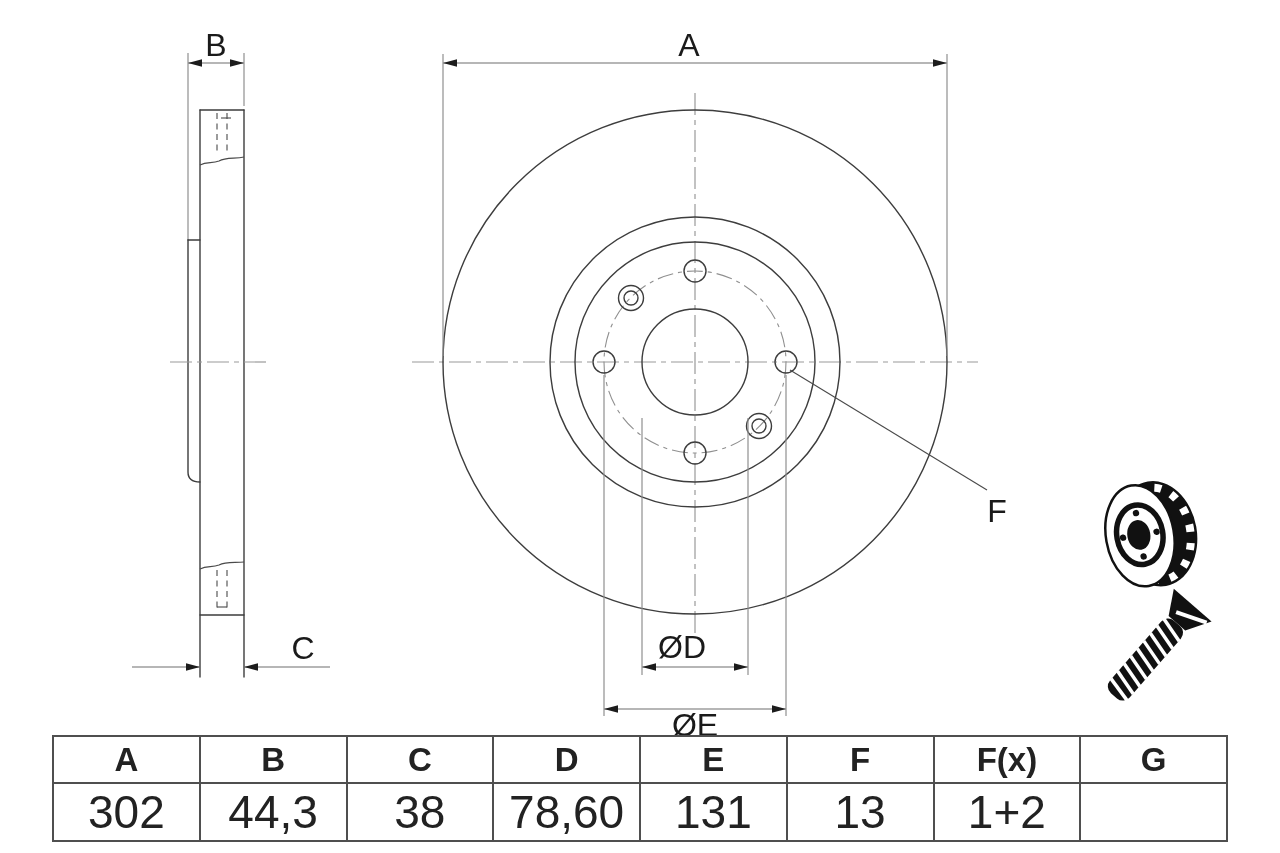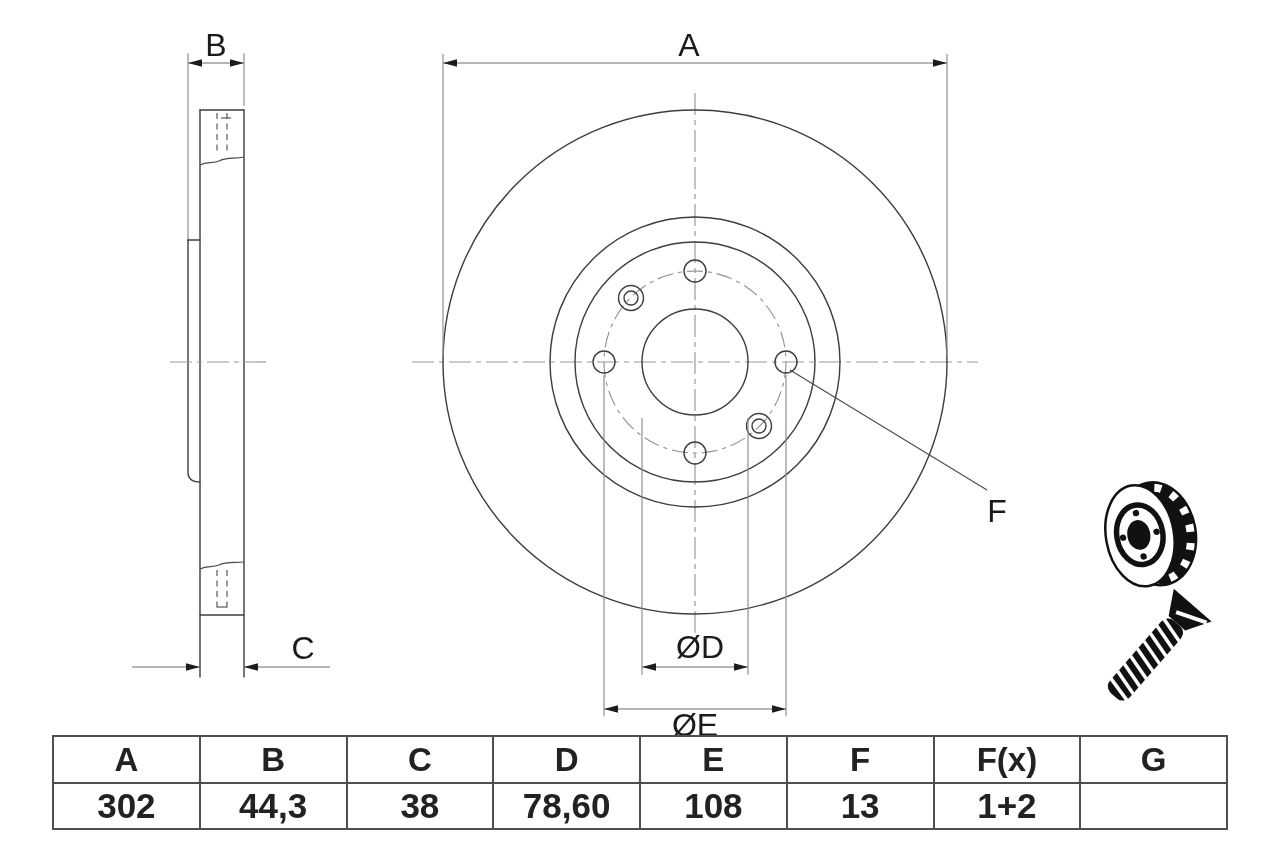--- a/index.html
+++ b/index.html
@@ -33,21 +33,21 @@
   #dim-table{
     position:absolute;left:52px;top:735px;width:1176px;
     border-collapse:collapse;table-layout:fixed;
     font-family:"Liberation Sans", sans-serif;
   }
   #dim-table th,#dim-table td{
     border:2px solid #4f4f4f;text-align:center;vertical-align:middle;
     color:#222;overflow:hidden;white-space:nowrap;
   }
   #dim-table th{height:43px;font-size:33px;font-weight:bold;}
-  #dim-table td{height:42px;font-size:35px;font-weight:bold;border-radius:20px;}
+  #dim-table td{height:42px;font-size:46px;font-weight:normal;border-radius:20px;}
 </style>
 </head>
 <body>
 
 <div id="canvas">
 
   <svg id="drawing" width="1280" height="853" viewBox="0 0 1280 853" xmlns="http://www.w3.org/2000/svg">
 
     <g>
 
@@ -171,41 +171,41 @@
       <polygon points="-62,-25 -38,-11 -38,11 -62,25" fill="#111111"></polygon>
 
       <line x1="-58" y1="-22" x2="-46" y2="8" stroke="#ffffff" stroke-width="4"></line>
     </g>
   </svg>
 
   <div class="dim-label" style="left:176px;top:28px;">B</div>
   <div class="dim-label" style="left:649px;top:28px;">A</div>
   <div class="dim-label" style="left:263px;top:631px;">C</div>
   <div class="dim-label" style="left:957px;top:494px;">F</div>
-  <div class="dim-label wide" style="left:650px;top:630px;">ØD</div>
+  <div class="dim-label wide" style="left:632px;top:630px;">ØD</div>
   <div class="dim-label wide" style="left:645px;top:708px;">ØE</div>
 
   <table id="dim-table">
     <tbody>
         <tr>
       <th>A</th>
       <th>B</th>
       <th>C</th>
       <th>D</th>
       <th>E</th>
       <th>F</th>
       <th>F(x)</th>
       <th>G</th>
     </tr>
     <tr>
       <td>302</td>
       <td>44,3</td>
       <td>38</td>
       <td>78,60</td>
-      <td>108</td>
+      <td>131</td>
       <td>13</td>
       <td>1+2</td>
       <td></td>
     </tr>
   </tbody>
     </table>
 
 </div>
 
 </body></html>

